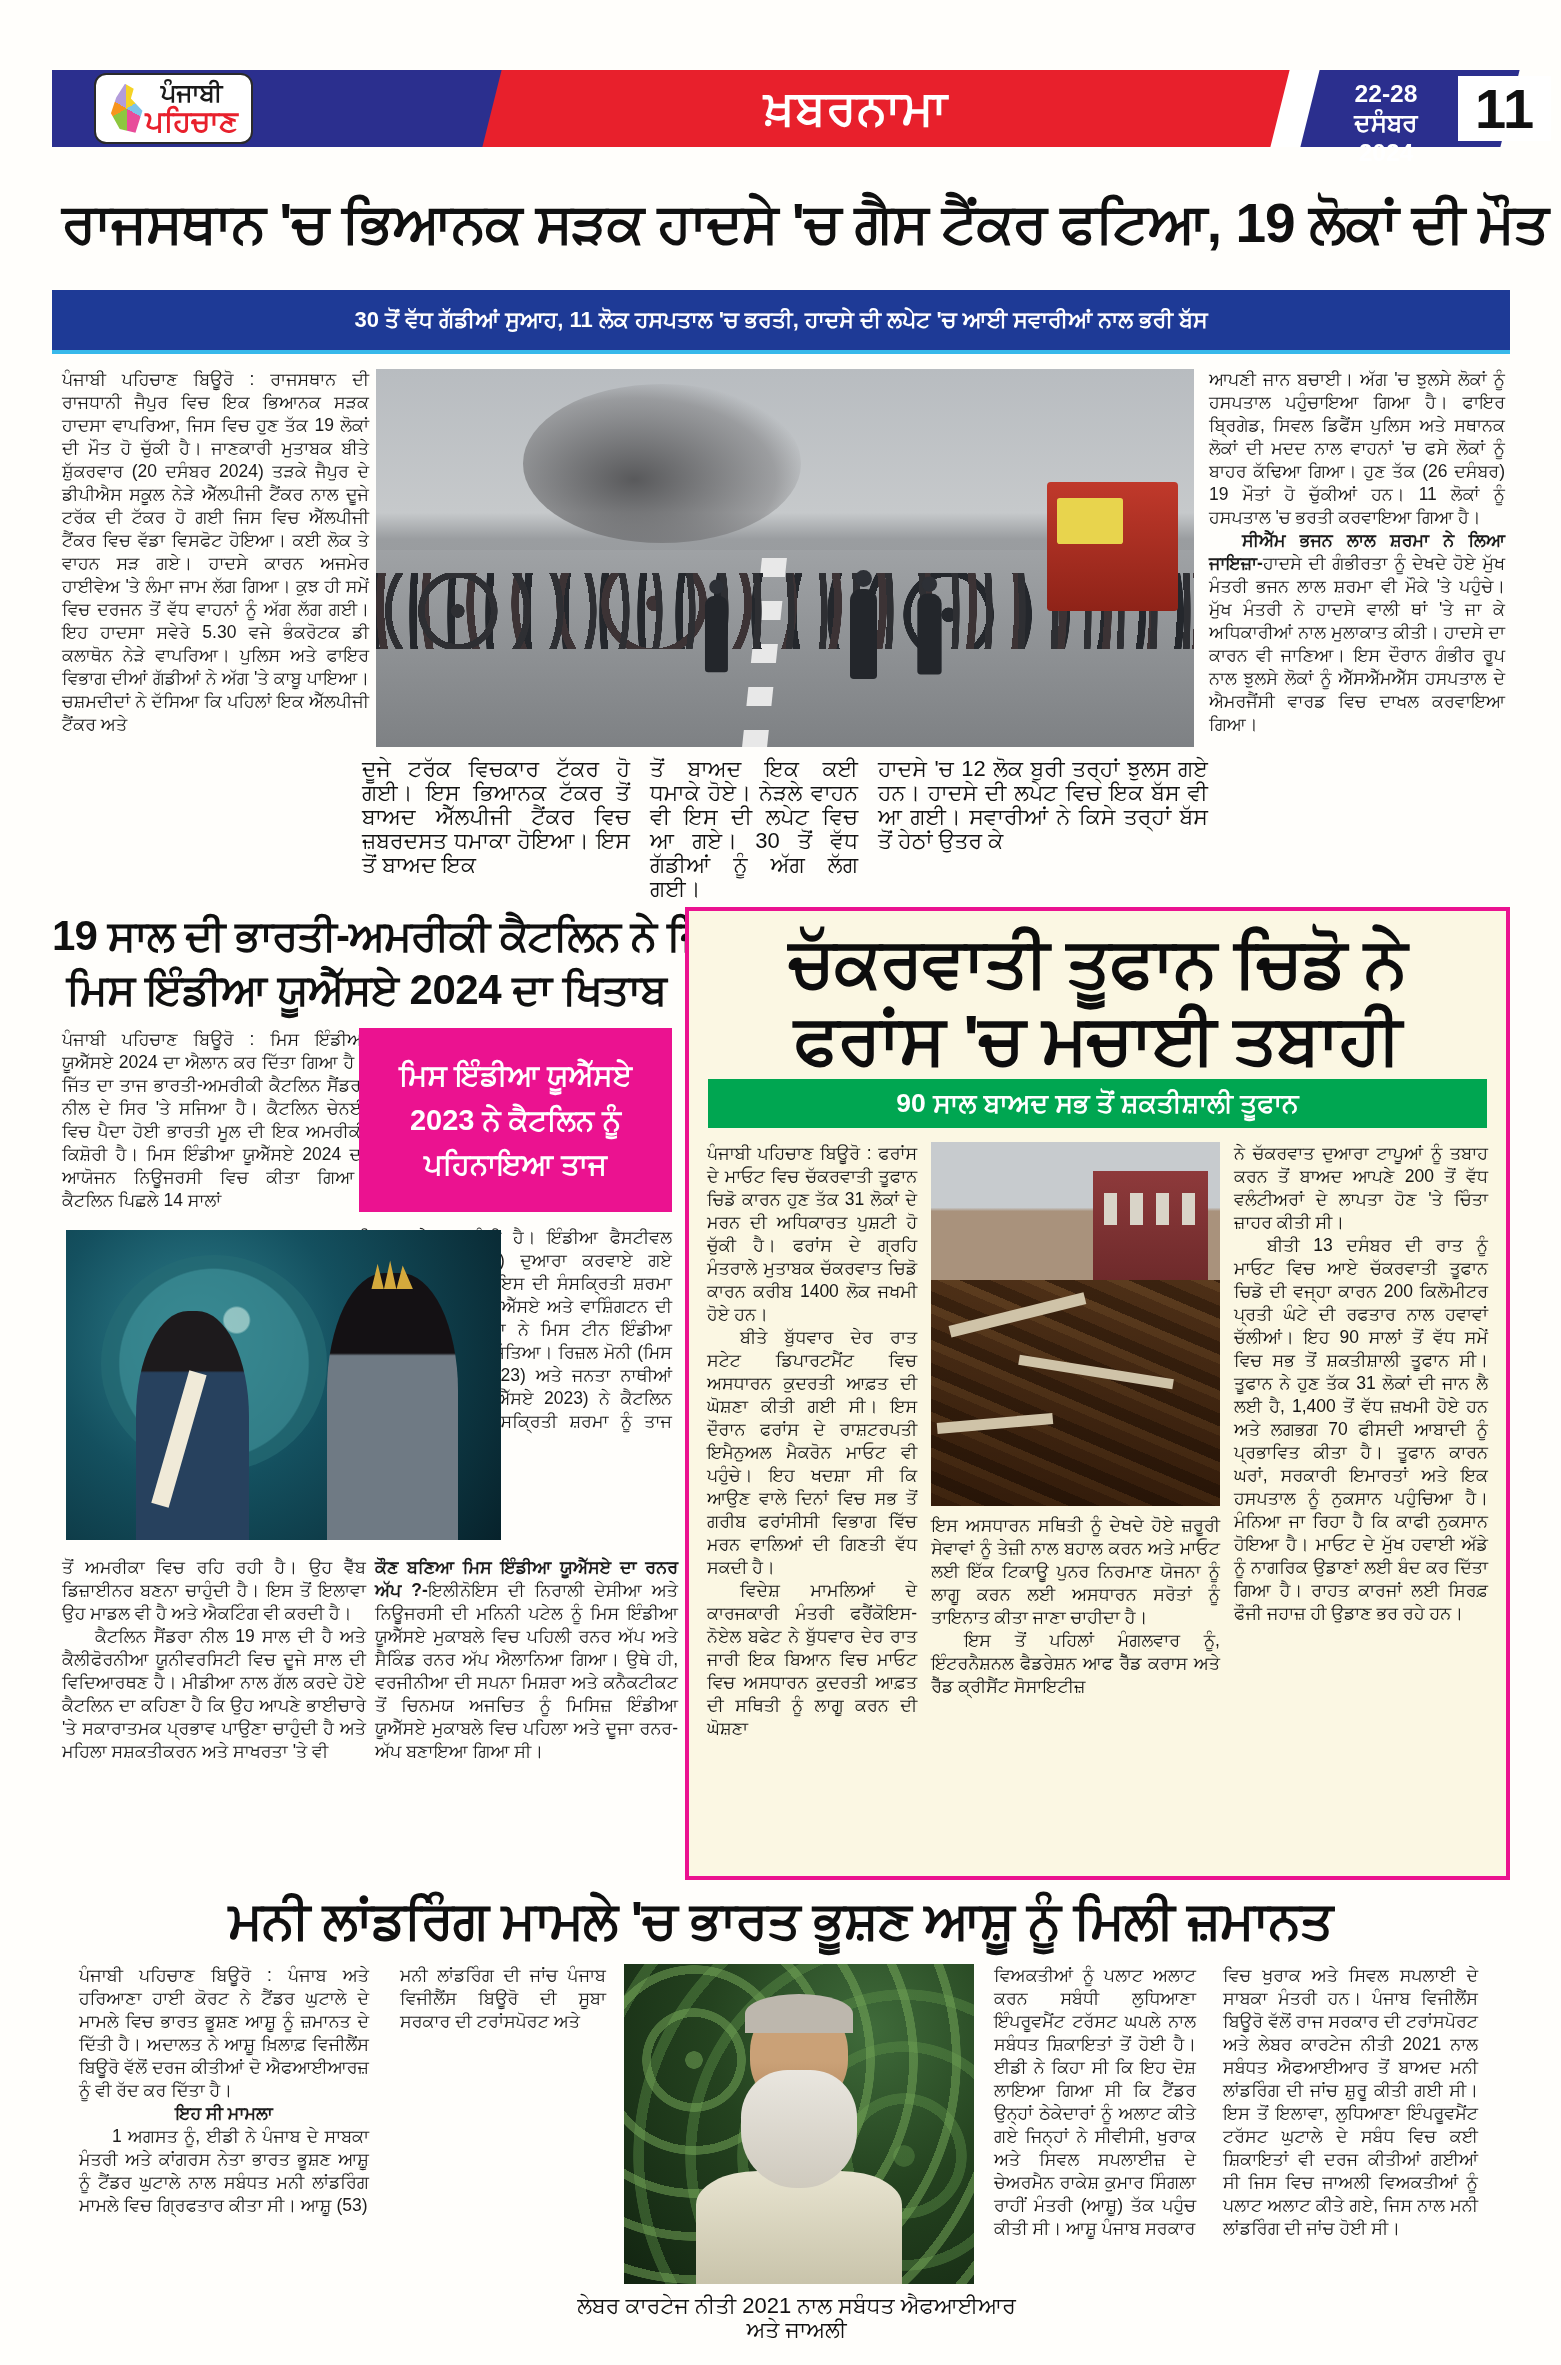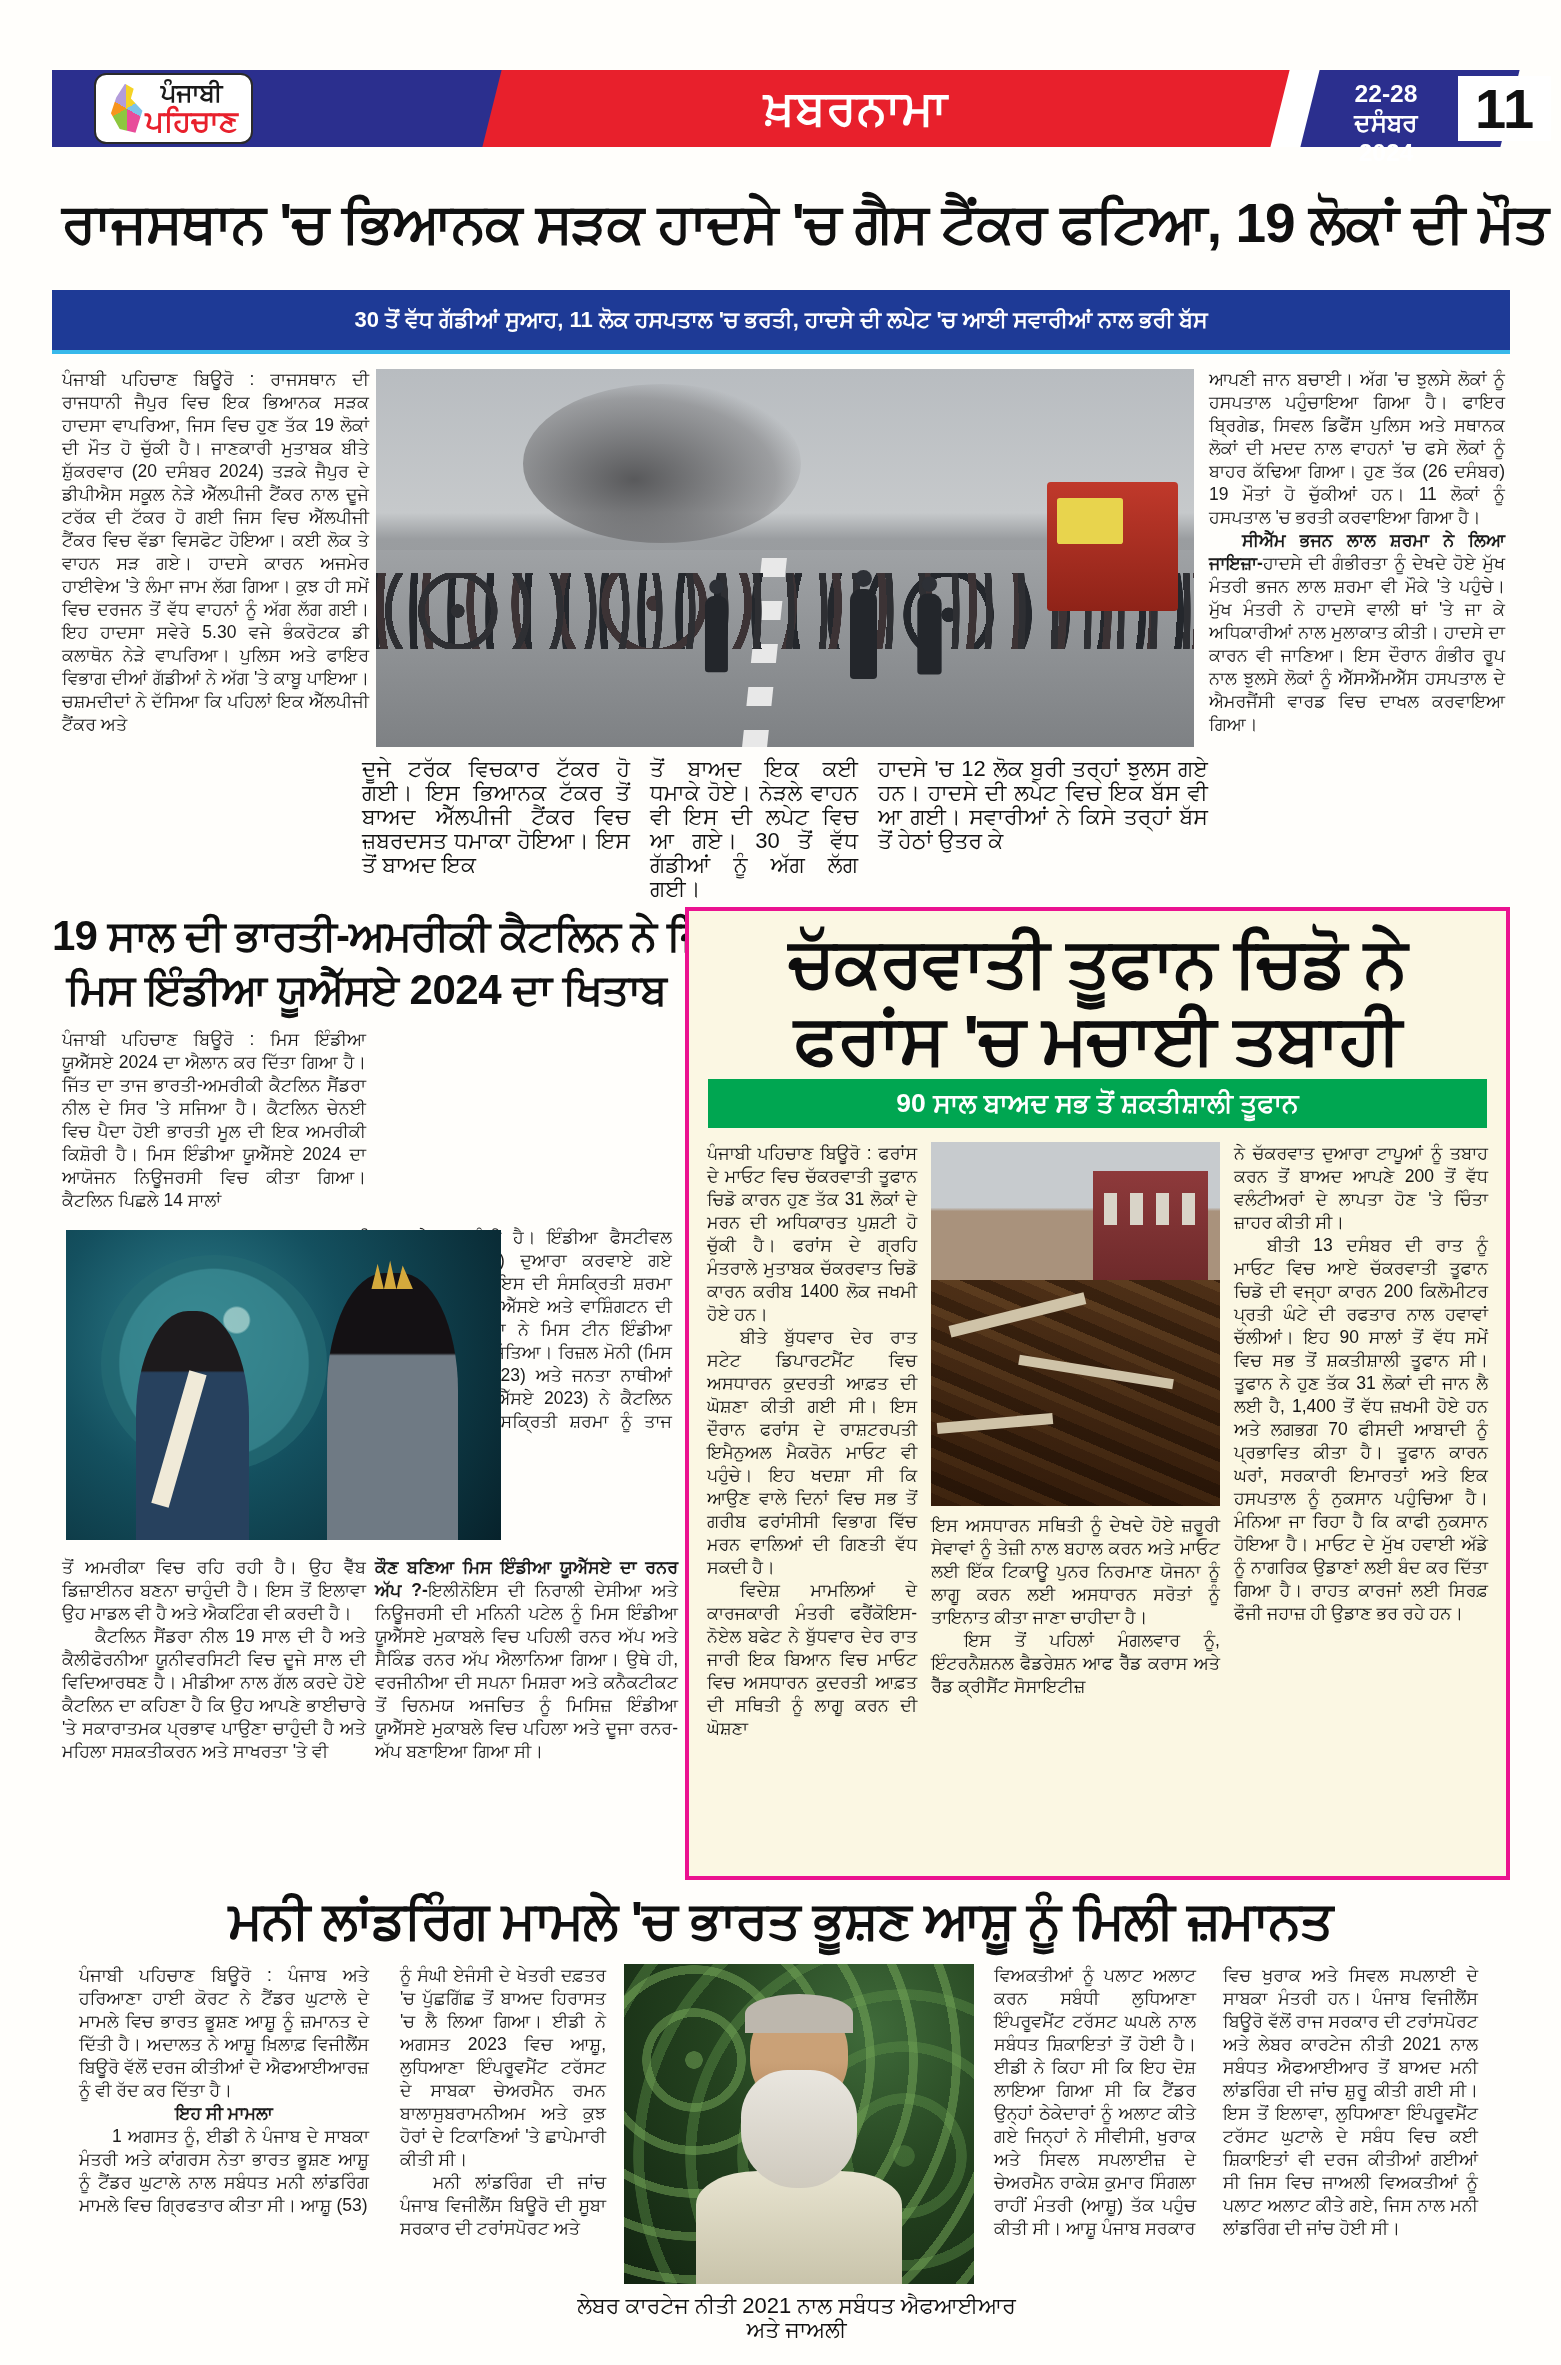--- a/index.html
+++ b/index.html
@@ -153,20 +153,25 @@
     <p><span class="lead">ਸੀਐੱਮ ਭਜਨ ਲਾਲ ਸ਼ਰਮਾ ਨੇ ਲਿਆ ਜਾਇਜ਼ਾ-</span><span>ਹਾਦਸੇ ਦੀ ਗੰਭੀਰਤਾ ਨੂੰ ਦੇਖਦੇ ਹੋਏ ਮੁੱਖ ਮੰਤਰੀ ਭਜਨ ਲਾਲ ਸ਼ਰਮਾ ਵੀ ਮੌਕੇ 'ਤੇ ਪਹੁੰਚੇ। ਮੁੱਖ ਮੰਤਰੀ ਨੇ ਹਾਦਸੇ ਵਾਲੀ ਥਾਂ 'ਤੇ ਜਾ ਕੇ ਅਧਿਕਾਰੀਆਂ ਨਾਲ ਮੁਲਾਕਾਤ ਕੀਤੀ। ਹਾਦਸੇ ਦਾ ਕਾਰਨ ਵੀ ਜਾਣਿਆ। ਇਸ ਦੌਰਾਨ ਗੰਭੀਰ ਰੂਪ ਨਾਲ ਝੁਲਸੇ ਲੋਕਾਂ ਨੂੰ ਐੱਸਐੱਮਐੱਸ ਹਸਪਤਾਲ ਦੇ ਐਮਰਜੈਂਸੀ ਵਾਰਡ ਵਿਚ ਦਾਖਲ ਕਰਵਾਇਆ ਗਿਆ।</span></p>
   </div>
 
   <div class="headline h2-l1">19 ਸਾਲ ਦੀ ਭਾਰਤੀ-ਅਮਰੀਕੀ ਕੈਟਲਿਨ ਨੇ ਜਿੱਤਿਆ</div>
   <div class="headline h2-l2">ਮਿਸ ਇੰਡੀਆ ਯੂਐੱਸਏ 2024 ਦਾ ਖਿਤਾਬ</div>
 
   <div class="s2-col1 bt">
     <p>ਪੰਜਾਬੀ ਪਹਿਚਾਣ ਬਿਊਰੋ : ਮਿਸ ਇੰਡੀਆ ਯੂਐੱਸਏ 2024 ਦਾ ਐਲਾਨ ਕਰ ਦਿੱਤਾ ਗਿਆ ਹੈ। ਜਿੱਤ ਦਾ ਤਾਜ ਭਾਰਤੀ-ਅਮਰੀਕੀ ਕੈਟਲਿਨ ਸੈਂਡਰਾ ਨੀਲ ਦੇ ਸਿਰ 'ਤੇ ਸਜਿਆ ਹੈ। ਕੈਟਲਿਨ ਚੇਨਈ ਵਿਚ ਪੈਦਾ ਹੋਈ ਭਾਰਤੀ ਮੂਲ ਦੀ ਇਕ ਅਮਰੀਕੀ ਕਿਸ਼ੋਰੀ ਹੈ। ਮਿਸ ਇੰਡੀਆ ਯੂਐੱਸਏ 2024 ਦਾ ਆਯੋਜਨ ਨਿਊਜਰਸੀ ਵਿਚ ਕੀਤਾ ਗਿਆ। ਕੈਟਲਿਨ ਪਿਛਲੇ 14 ਸਾਲਾਂ</p>
   </div>
 
+  <div class="pink-box">
+    <span>ਮਿਸ ਇੰਡੀਆ ਯੂਐੱਸਏ</span>
+    <span>2023 ਨੇ ਕੈਟਲਿਨ ਨੂੰ</span>
+    <span>ਪਹਿਨਾਇਆ ਤਾਜ</span>
+  </div>
 
   <div class="s2-col2-top bt">
     <p>ਧਿਆਨ ਦੇਣਾ ਚਾਹੁੰਦੀ ਹੈ। ਇੰਡੀਆ ਫੈਸਟੀਵਲ ਕਮੇਟੀ (ਆਈਐੱਫਸੀ) ਦੁਆਰਾ ਕਰਵਾਏ ਗਏ ਮੁਕਾਬਲੇ ਵਿਚ ਇਲੀਨੋਇਸ ਦੀ ਸੰਸਕ੍ਰਿਤੀ ਸ਼ਰਮਾ ਨੂੰ ਮਿਸਿਜ਼ ਇੰਡੀਆ ਯੂਐੱਸਏ ਅਤੇ ਵਾਸ਼ਿੰਗਟਨ ਦੀ ਅਰਸ਼ਿਤਾ ਕਥਪਾਲੀਆ ਨੇ ਮਿਸ ਟੀਨ ਇੰਡੀਆ ਯੂਐੱਸਏ ਦਾ ਖਿਤਾਬ ਜਿੱਤਿਆ। ਰਿਜ਼ਲ ਮੋਨੀ (ਮਿਸ ਇੰਡੀਆ ਯੂਐੱਸਏ 2023) ਅਤੇ ਜਨਤਾ ਨਾਥੀਆਂ (ਮਿਸਿਜ਼ ਇੰਡੀਆ ਯੂਐੱਸਏ 2023) ਨੇ ਕੈਟਲਿਨ ਸੈਂਡਰਾ ਨੀਲ ਅਤੇ ਸੰਸਕ੍ਰਿਤੀ ਸ਼ਰਮਾ ਨੂੰ ਤਾਜ ਪਹਿਨਾਇਆ।</p>
   </div>
 
   <div class="photo s2-photo">
     <div class="p2-globe"></div>
     <div class="p2-w1"></div>
     <div class="p2-w2"></div>
   </div>
@@ -214,21 +219,20 @@
 
   <div class="headline h3-main">ਮਨੀ ਲਾਂਡਰਿੰਗ ਮਾਮਲੇ 'ਚ ਭਾਰਤ ਭੂਸ਼ਣ ਆਸ਼ੂ ਨੂੰ ਮਿਲੀ ਜ਼ਮਾਨਤ</div>
 
   <div class="b-col1 bt">
     <p>ਪੰਜਾਬੀ ਪਹਿਚਾਣ ਬਿਊਰੋ : ਪੰਜਾਬ ਅਤੇ ਹਰਿਆਣਾ ਹਾਈ ਕੋਰਟ ਨੇ ਟੈਂਡਰ ਘੁਟਾਲੇ ਦੇ ਮਾਮਲੇ ਵਿਚ ਭਾਰਤ ਭੂਸ਼ਣ ਆਸ਼ੂ ਨੂੰ ਜ਼ਮਾਨਤ ਦੇ ਦਿੱਤੀ ਹੈ। ਅਦਾਲਤ ਨੇ ਆਸ਼ੂ ਖ਼ਿਲਾਫ਼ ਵਿਜੀਲੈਂਸ ਬਿਊਰੋ ਵੱਲੋਂ ਦਰਜ ਕੀਤੀਆਂ ਦੋ ਐਫਆਈਆਰਜ਼ ਨੂੰ ਵੀ ਰੱਦ ਕਰ ਦਿੱਤਾ ਹੈ।</p>
     <p class="b-sub">ਇਹ ਸੀ ਮਾਮਲਾ</p>
     <p>1 ਅਗਸਤ ਨੂੰ, ਈਡੀ ਨੇ ਪੰਜਾਬ ਦੇ ਸਾਬਕਾ ਮੰਤਰੀ ਅਤੇ ਕਾਂਗਰਸ ਨੇਤਾ ਭਾਰਤ ਭੂਸ਼ਣ ਆਸ਼ੂ ਨੂੰ ਟੈਂਡਰ ਘੁਟਾਲੇ ਨਾਲ ਸਬੰਧਤ ਮਨੀ ਲਾਂਡਰਿੰਗ ਮਾਮਲੇ ਵਿਚ ਗ੍ਰਿਫਤਾਰ ਕੀਤਾ ਸੀ। ਆਸ਼ੂ (53)</p>
   </div>
 
   <div class="b-col2 bt">
-    <p>ਨੂੰ ਸੰਘੀ ਏਜੰਸੀ ਦੇ ਖੇਤਰੀ ਦਫ਼ਤਰ 'ਚ ਪੁੱਛਗਿੱਛ ਤੋਂ ਬਾਅਦ ਹਿਰਾਸਤ 'ਚ ਲੈ ਲਿਆ ਗਿਆ। ਈਡੀ ਨੇ ਅਗਸਤ 2023 ਵਿਚ ਆਸ਼ੂ, ਲੁਧਿਆਣਾ ਇੰਪਰੂਵਮੈਂਟ ਟਰੱਸਟ ਦੇ ਸਾਬਕਾ ਚੇਅਰਮੈਨ ਰਮਨ ਬਾਲਾਸੁਬਰਾਮਨੀਅਮ ਅਤੇ ਕੁਝ ਹੋਰਾਂ ਦੇ ਟਿਕਾਣਿਆਂ 'ਤੇ ਛਾਪੇਮਾਰੀ ਕੀਤੀ ਸੀ।</p>
     <p>ਮਨੀ ਲਾਂਡਰਿੰਗ ਦੀ ਜਾਂਚ ਪੰਜਾਬ ਵਿਜੀਲੈਂਸ ਬਿਊਰੋ ਦੀ ਸੂਬਾ ਸਰਕਾਰ ਦੀ ਟਰਾਂਸਪੋਰਟ ਅਤੇ</p>
   </div>
 
   <div class="photo b-photo">
     <div class="p4-leaf"></div>
     <div class="p4-man">
       <div class="p4-body"></div>
       <div class="p4-head"></div>
       <div class="p4-hair"></div>
       <div class="p4-beard"></div>

